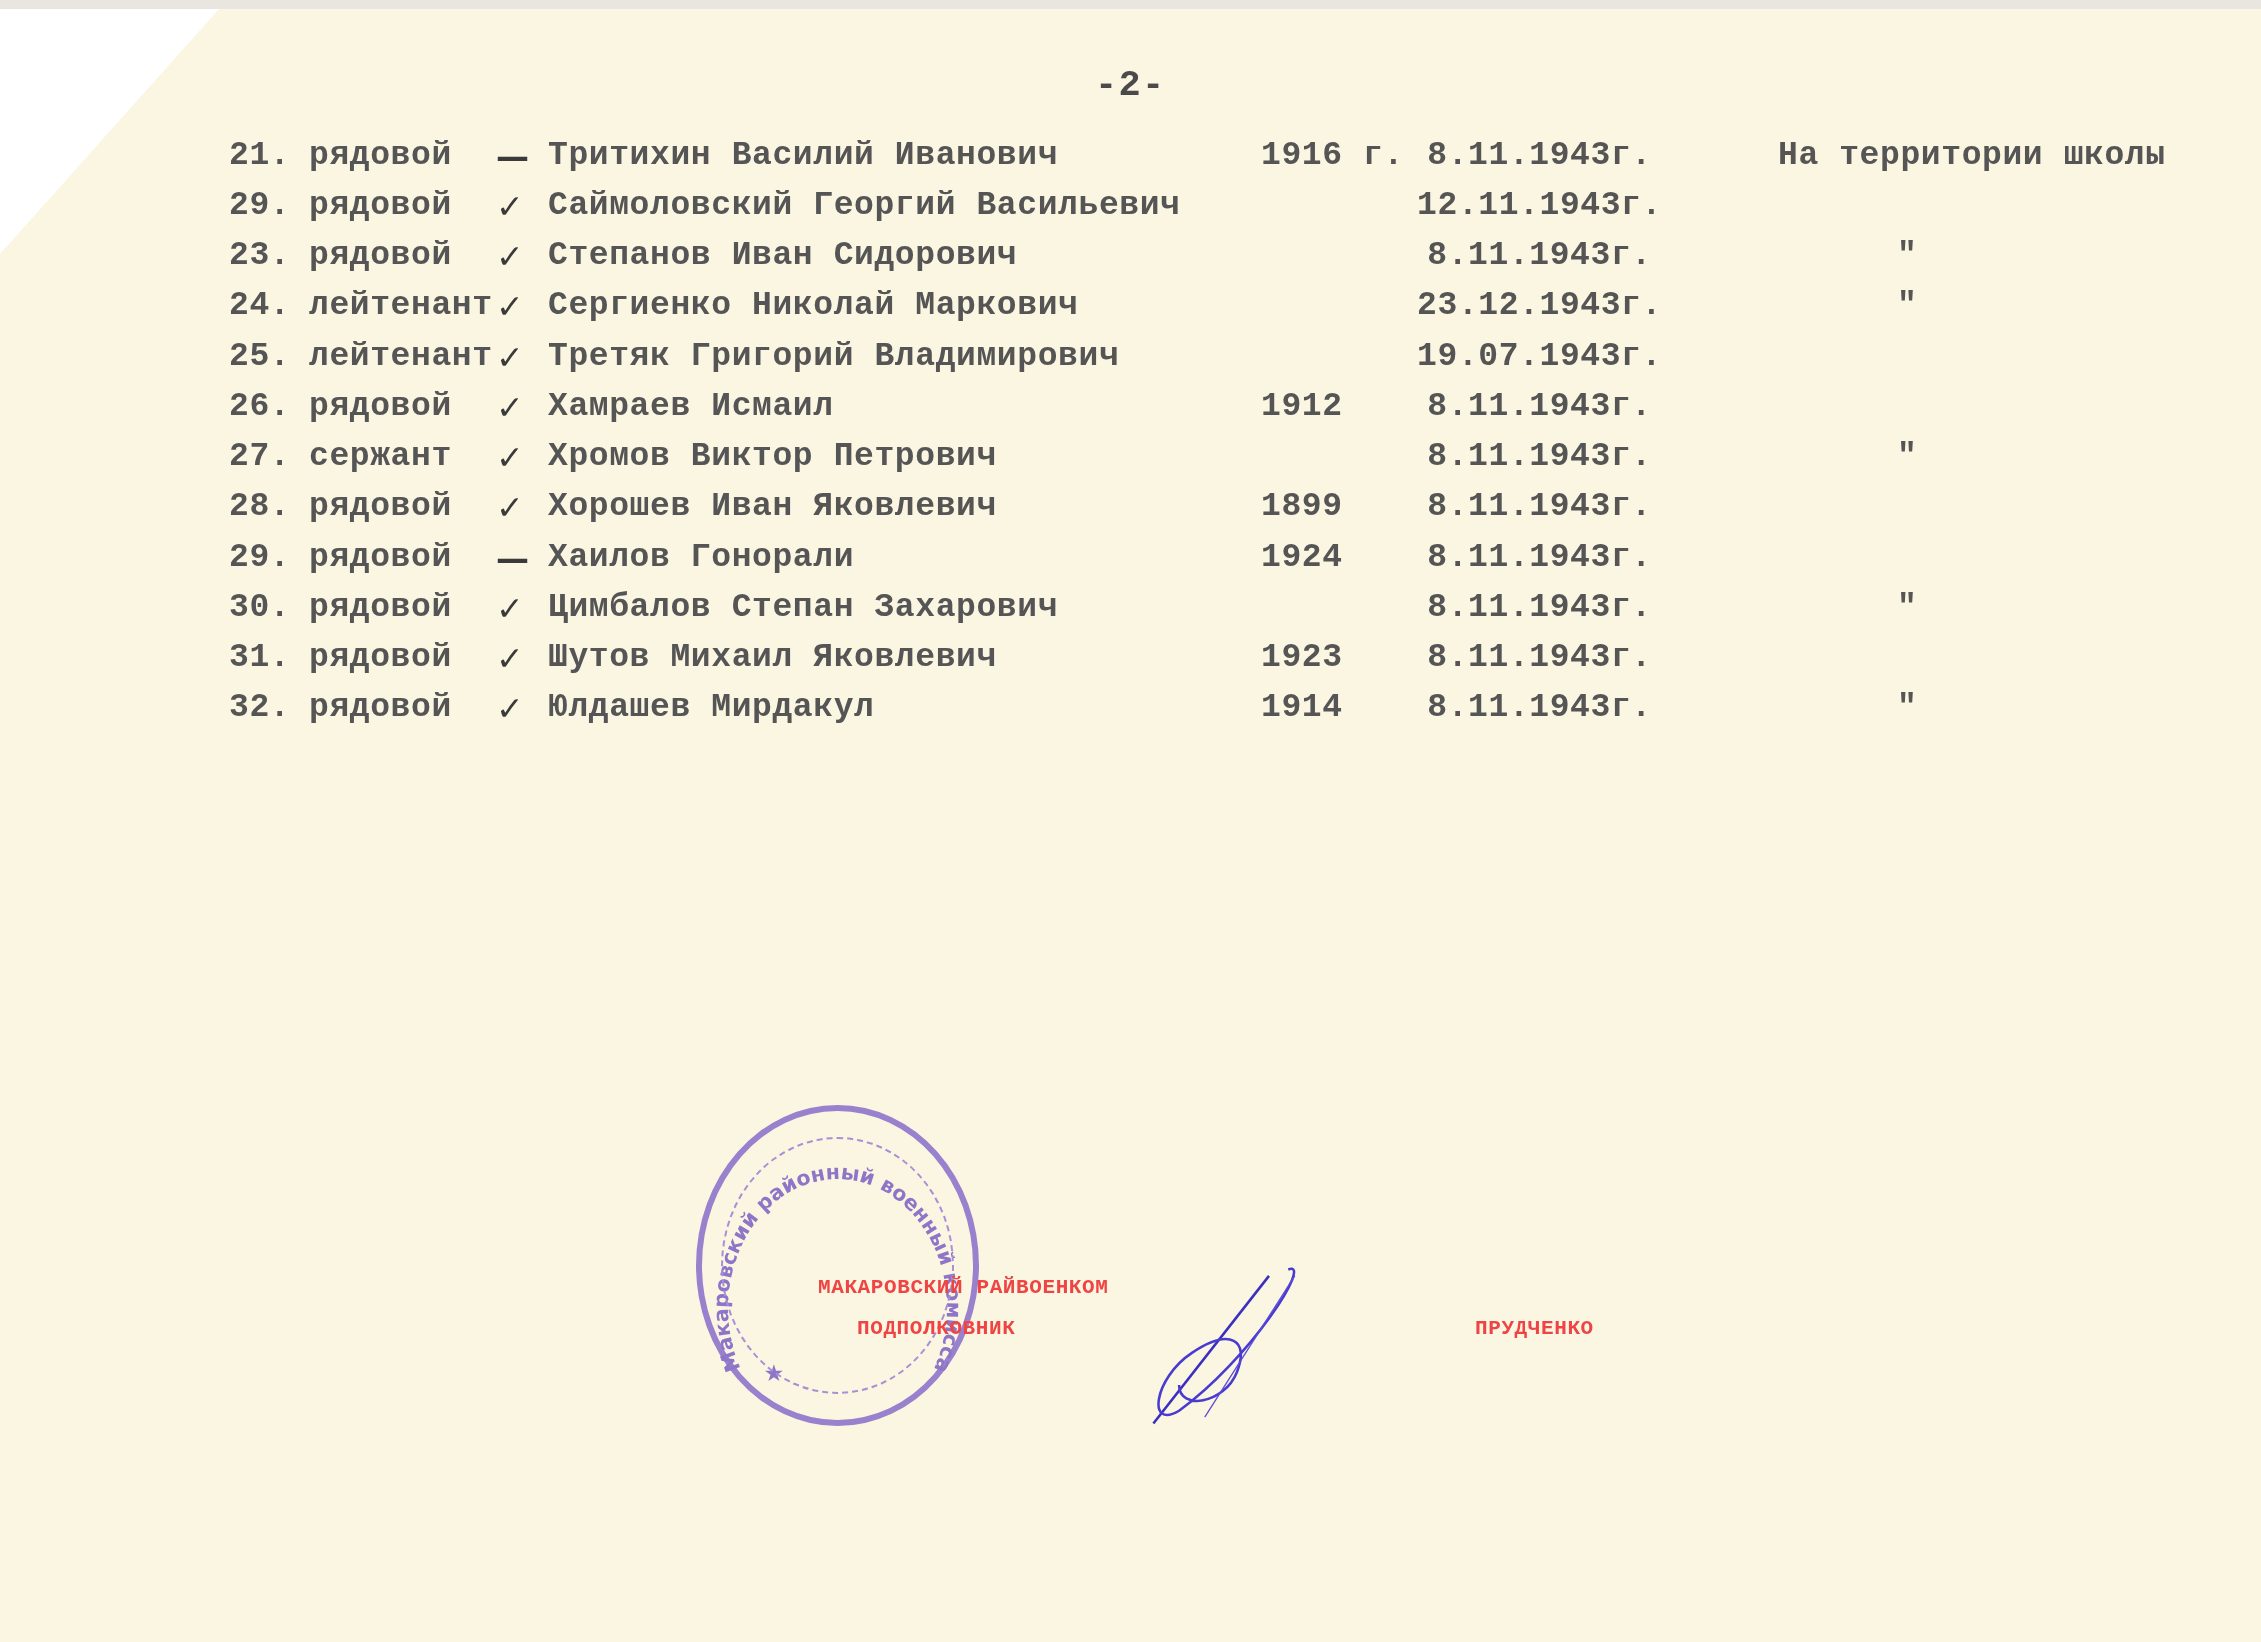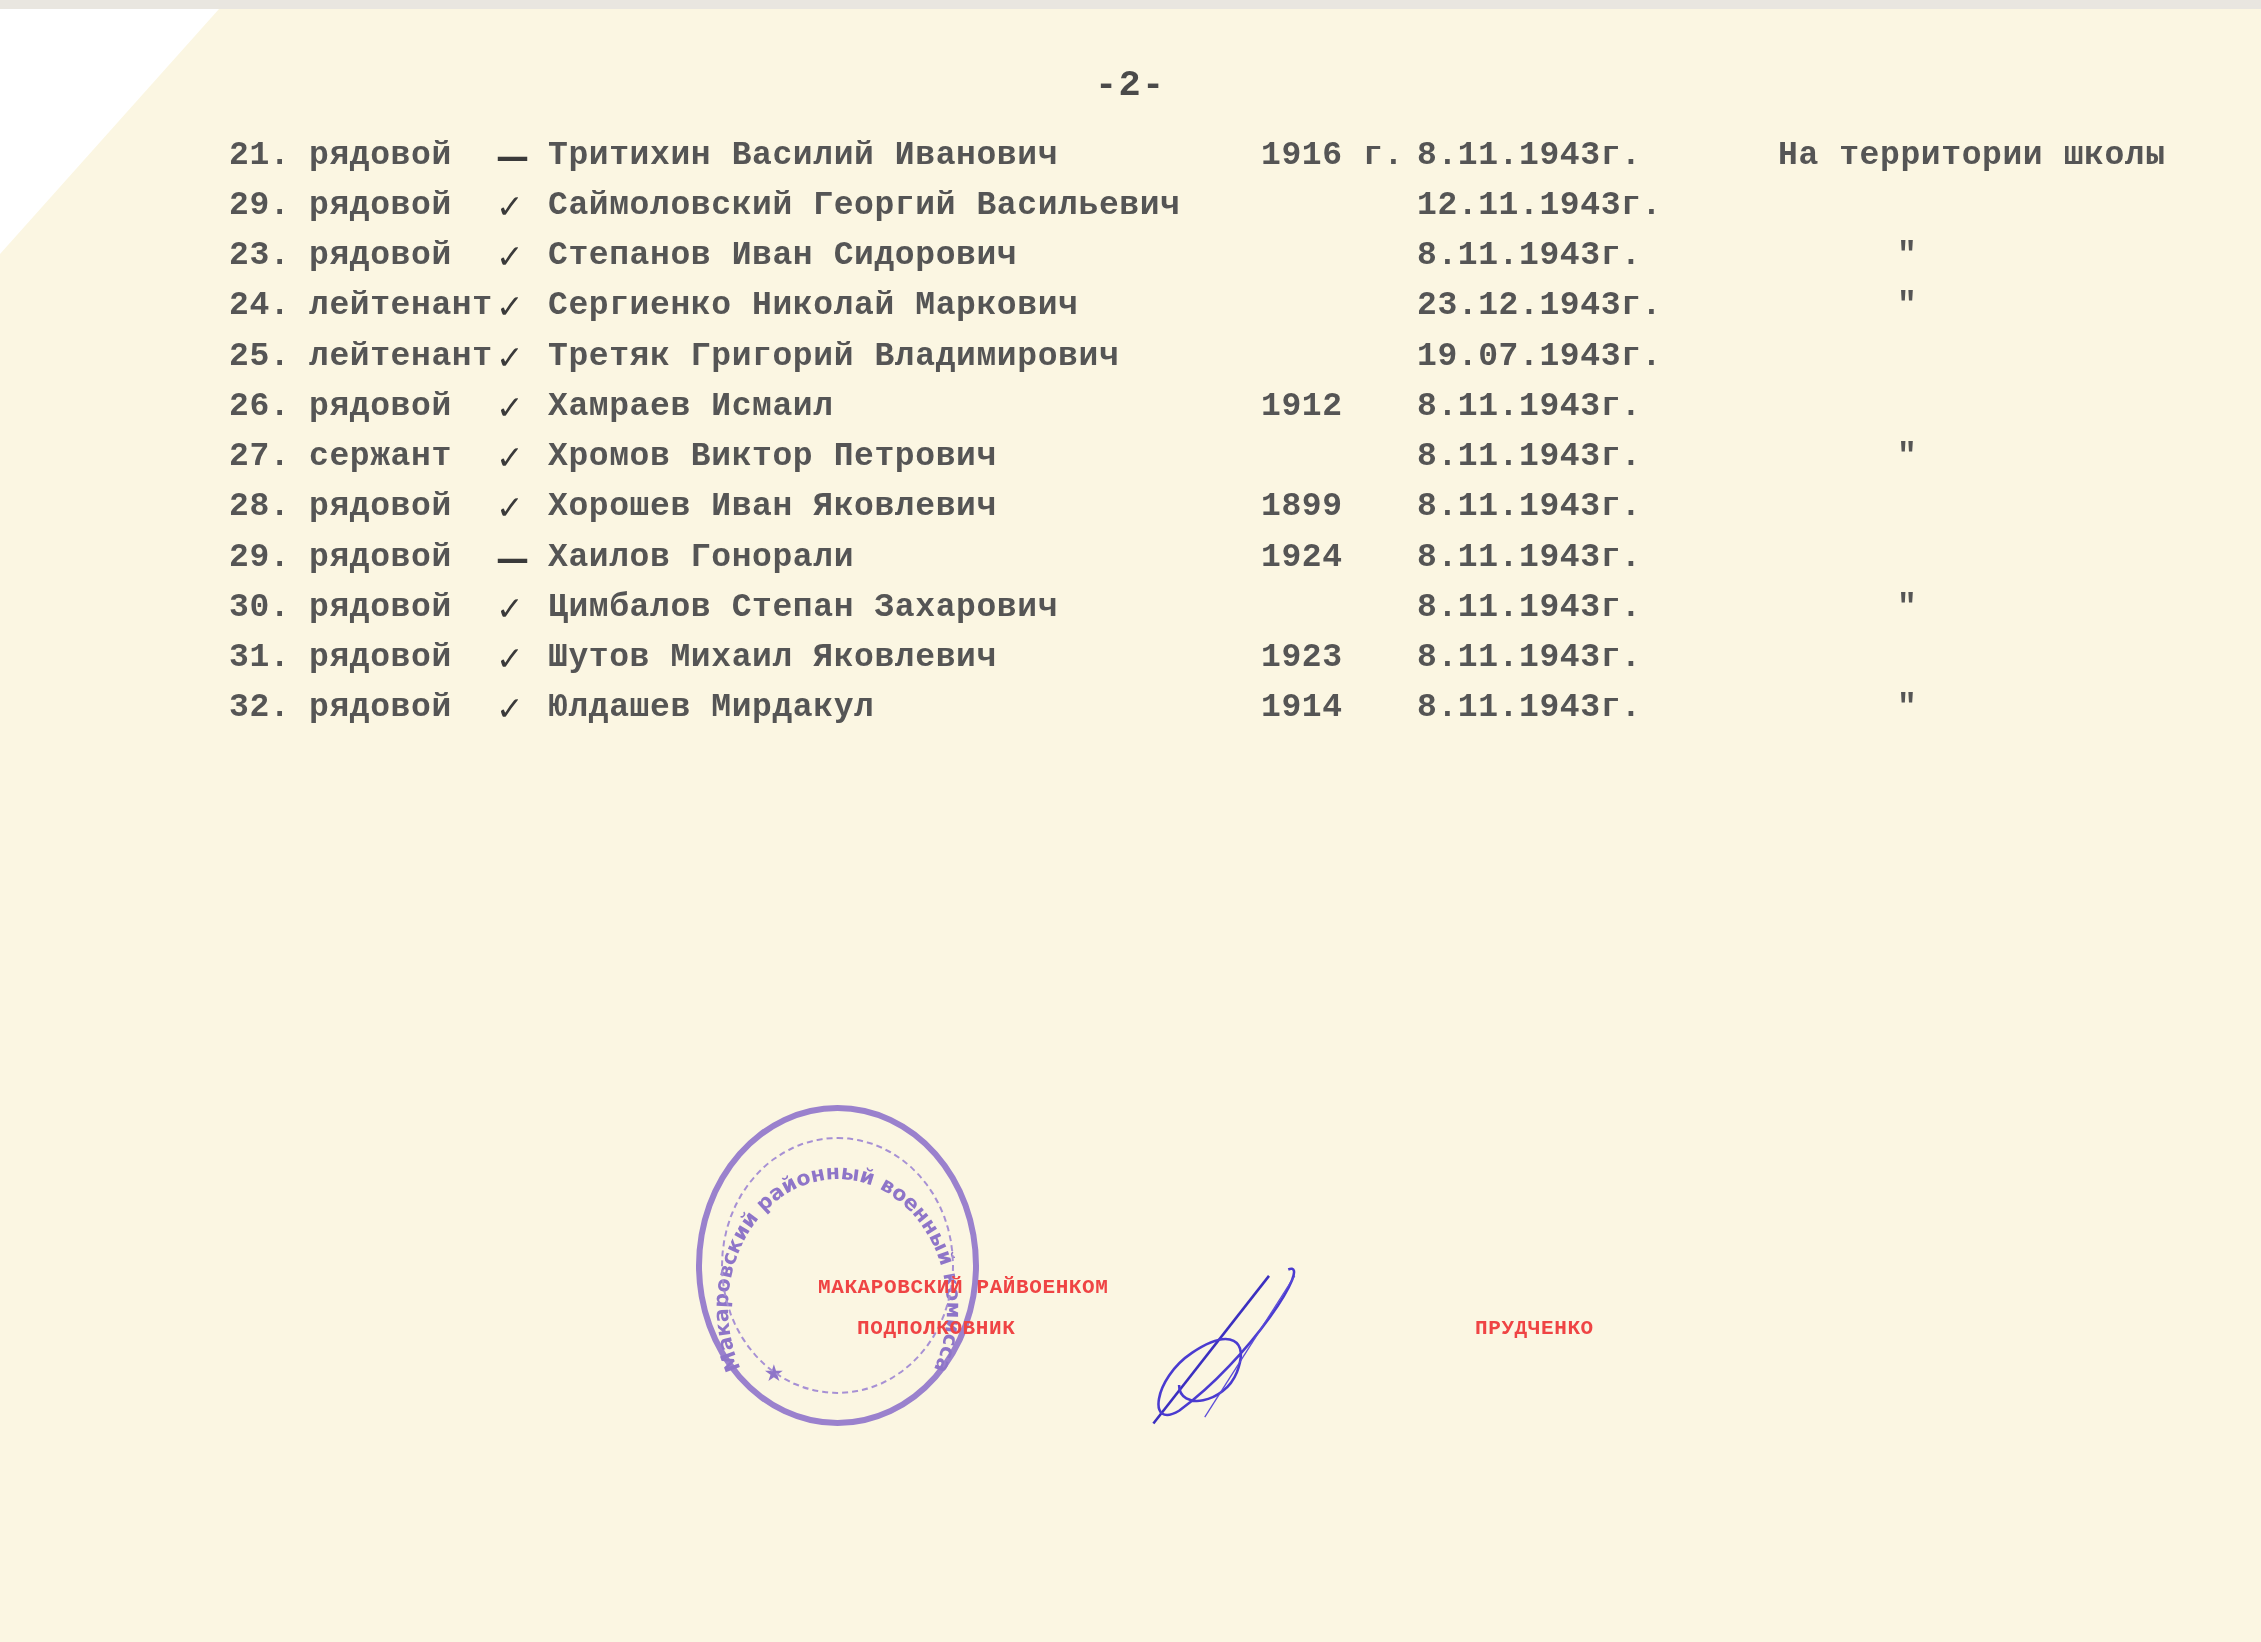--- a/index.html
+++ b/index.html
@@ -18,21 +18,21 @@
     position: absolute; left: 1095px; top: 64px;
     font-size: 37px; font-weight: bold; color: #4a4a4a; letter-spacing: 1.3px;
   }
   .row { position: absolute; left: 0; height: 45px; width: 2071px; color: #555; }
   .row span { position: absolute; top: 0; font-size: 33px; font-weight: bold; white-space: nowrap; letter-spacing: 0.6px; }
   .c-num   { left: 229px; }
   .c-rank  { left: 309px; }
   .c-mark  { left: 496px; color: #3a3a3a; font-weight: normal; font-size: 36px; font-family: "DejaVu Sans", sans-serif; }
   .c-name  { left: 548px; }
   .c-birth { left: 1261px; }
-  .c-date  { left: 1417px; text-align: left; width: 245px; }
+  .c-date  { left: 1417px; text-align: center; width: 245px; }
   .c-place { left: 1778px; }
   .c-ditto { left: 1897px; }
   .footer { position: absolute; color: #ef4444; font-size: 21px; font-weight: bold; letter-spacing: 0.6px; }
   .stamp {
     position: absolute; left: 696px; top: 1105px; width: 271px; height: 309px;
     border: 6.4px solid #7a5ac6; border-radius: 50%; opacity: 0.75;
   }
   .stamp::after {
     content: ""; position: absolute; left: 19.3px; top: 26px; right: 19.3px; bottom: 26px;
     border: 2.6px dashed #8b6fd0; border-radius: 50%;

